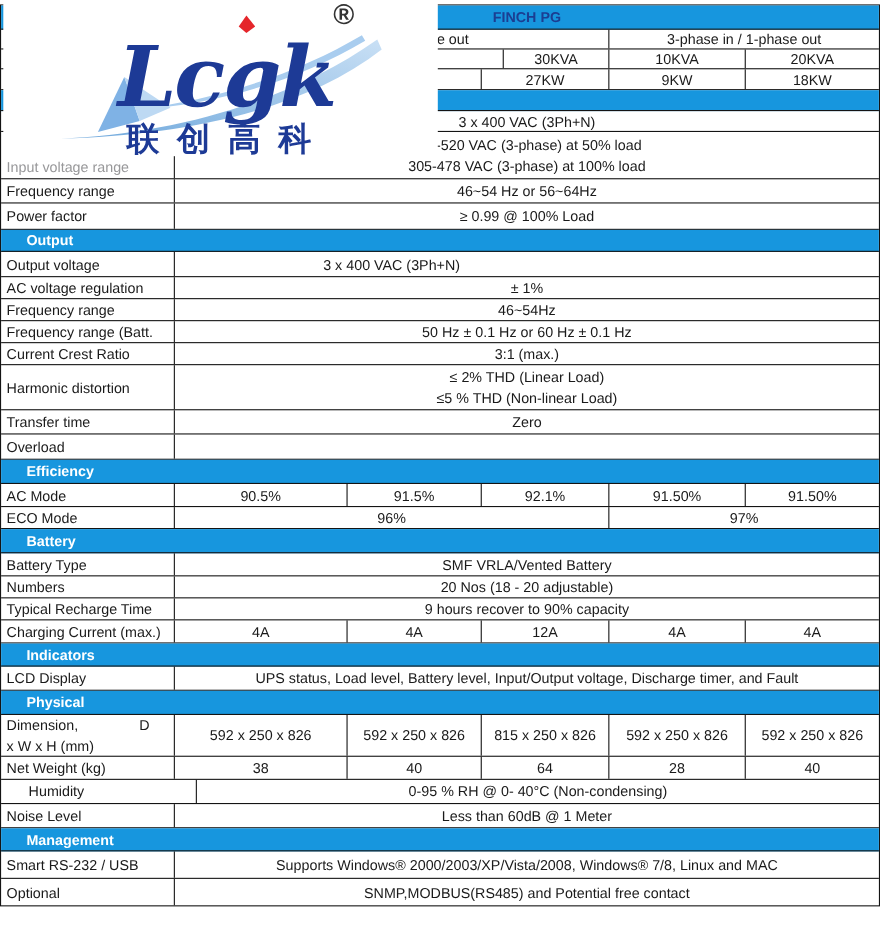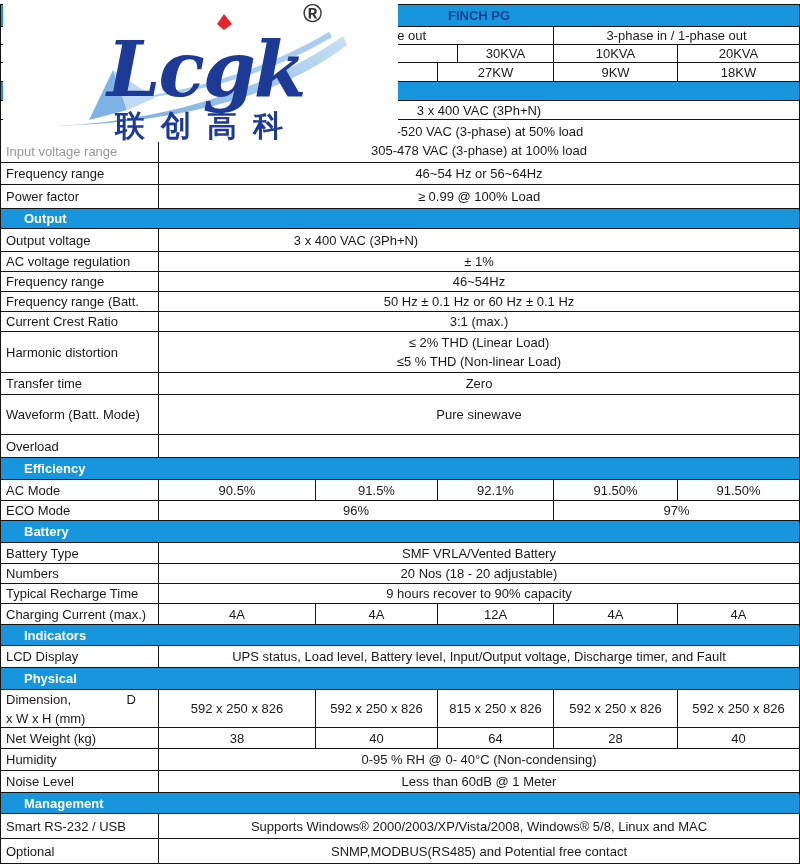--- a/index.html
+++ b/index.html
@@ -135,24 +135,20 @@
       <div class="r" style="height: 41px;">
         <div class="lc">Harmonic distortion</div>
         <div class="vc" style="grid-column: 2 / 7;">
           <div class="ln">≤ 2% THD (Linear Load)</div>
           <div class="ln">≤5 % THD (Non-linear Load)</div>
         </div>
       </div>
       <div class="r" style="height: 22px;">
         <div class="lc">Transfer time</div>
         <div class="vc" style="grid-column: 2 / 7;">Zero</div>
-      </div>
-      <div class="r" style="height: 40px;">
-        <div class="lc">Waveform (Batt. Mode)</div>
-        <div class="vc" style="grid-column: 2 / 7;">Pure sinewave</div>
       </div>
       <div class="r" style="height: 23px;">
         <div class="lc">Overload</div>
       </div>
       <div class="r bar-row" style="height: 22px;">
         <div class="bar-label">Efficiency</div>
       </div>
       <div class="r" style="height: 21px;">
         <div class="lc">AC Mode</div>
         <div class="vc" style="grid-column: 2 / 3;">90.5%</div>
@@ -214,34 +210,34 @@
         <div class="vc" style="grid-column: 6 / 7;">592 x 250 x 826</div>
       </div>
       <div class="r" style="height: 21px;">
         <div class="lc">Net Weight (kg)</div>
         <div class="vc" style="grid-column: 2 / 3;">38</div>
         <div class="vc" style="grid-column: 3 / 4;">40</div>
         <div class="vc" style="grid-column: 4 / 5;">64</div>
         <div class="vc" style="grid-column: 5 / 6;">28</div>
         <div class="vc" style="grid-column: 6 / 7;">40</div>
       </div>
-      <div class="r" style="height: 22px;">
+      <div class="r" style="height: 22px; padding-left: 20px;">
         <div class="lc">Humidity</div>
         <div class="vc" style="grid-column: 2 / 7;">0-95 % RH @ 0- 40°C (Non-condensing)</div>
       </div>
       <div class="r" style="height: 22px;">
         <div class="lc">Noise Level</div>
         <div class="vc" style="grid-column: 2 / 7;">Less than 60dB @ 1 Meter</div>
       </div>
       <div class="r bar-row" style="height: 21px;">
         <div class="bar-label">Management</div>
       </div>
       <div class="r" style="height: 25px;">
         <div class="lc">Smart RS-232 / USB</div>
-        <div class="vc" style="grid-column: 2 / 7;">Supports Windows® 2000/2003/XP/Vista/2008, Windows® 5/8, Linux and MAC</div>
+        <div class="vc" style="grid-column: 2 / 7;">Supports Windows® 2000/2003/XP/Vista/2008, Windows® 7/8, Linux and MAC</div>
       </div>
       <div class="r" style="height: 24px;">
         <div class="lc">Optional</div>
         <div class="vc" style="grid-column: 2 / 7;">SNMP,MODBUS(RS485) and Potential free contact</div>
       </div>
     </div>
 
   <div class="logo-overlay">
     <svg width="395" height="145" viewBox="0 0 395 145">
       <defs>

